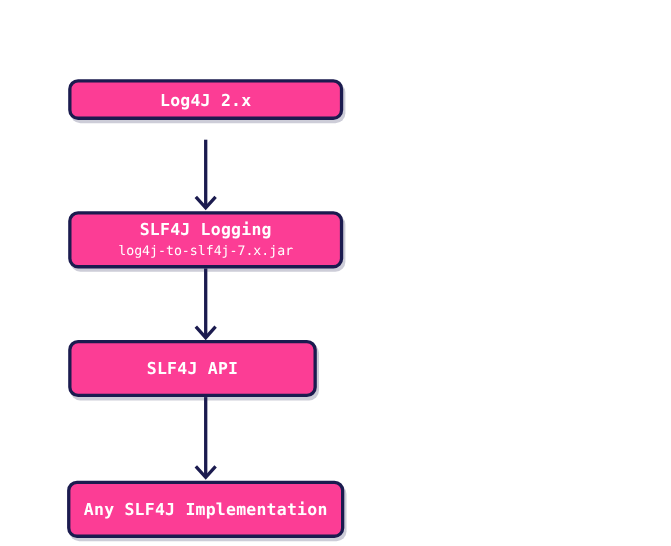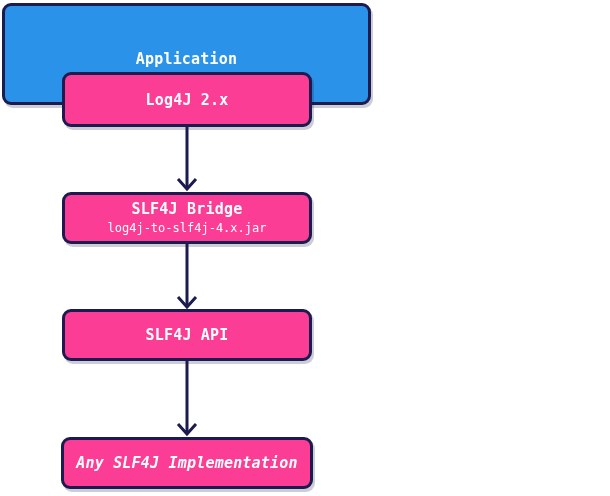--- a/index.html
+++ b/index.html
@@ -38,24 +38,24 @@
     line-height: 18px;
     letter-spacing: 0.2px;
   }
   .node__subtitle {
     font-size: 12px;
     line-height: 15px;
     margin-top: 3px;
   }
   #node-application { left: 2px; top: 3px; width: 369px; height: 102px; justify-content: flex-start; }
   #node-application .node__title { margin-top: 44px; }
-  #node-log4j  { left: 62px; top: 72px;  width: 250px; height: 55px; gap: 36px; }
+  #node-log4j  { left: 62px; top: 72px;  width: 250px; height: 37px; gap: 36px; }
   #node-bridge { left: 62px; top: 192px; width: 250px; height: 52px; }
-  #node-api    { left: 62px; top: 309px; width: 250px; height: 52px; }
-  #node-impl   { left: 61px; top: 437px; width: 252px; height: 52px; font-style: italic; }
+  #node-api    { left: 62px; top: 309px; width: 226px; height: 52px; }
+  #node-impl   { left: 61px; top: 437px; width: 252px; height: 52px; }
   .annotation {
     position: absolute;
     left: 327px;
     top: 429px;
     width: 266px;
     font-family: "Liberation Sans", sans-serif;
     font-style: italic;
     font-size: 15px;
     line-height: 21px;
     color: #6e6e6e;
@@ -74,31 +74,28 @@
     <g stroke="#1b1b4f" stroke-width="3" fill="none">
       <line x1="187" y1="244" x2="187" y2="305"></line>
       <polyline points="178,297 187,307 196,297"></polyline>
     </g>
     <g stroke="#1b1b4f" stroke-width="3" fill="none">
       <line x1="187" y1="361" x2="187" y2="432"></line>
       <polyline points="178,424 187,434 196,424"></polyline>
     </g>
   </svg>
 
-  <div class="node node--blue" id="node-application">
-    <div class="node__title">Application</div>
-  </div>
 
   <div class="node node--pink" id="node-log4j">
     <div class="node__title">Log4J 2.x</div>
   </div>
 
   <div class="node node--pink" id="node-bridge">
-    <div class="node__title">SLF4J Bridge</div>
-    <div class="node__subtitle">log4j-to-slf4j-4.x.jar</div>
+    <div class="node__title">SLF4J Logging</div>
+    <div class="node__subtitle">log4j-to-slf4j-7.x.jar</div>
   </div>
 
   <div class="node node--pink" id="node-api">
     <div class="node__title">SLF4J API</div>
   </div>
 
   <div class="node node--pink" id="node-impl">
     <div class="node__title">Any SLF4J Implementation</div>
   </div>
 

